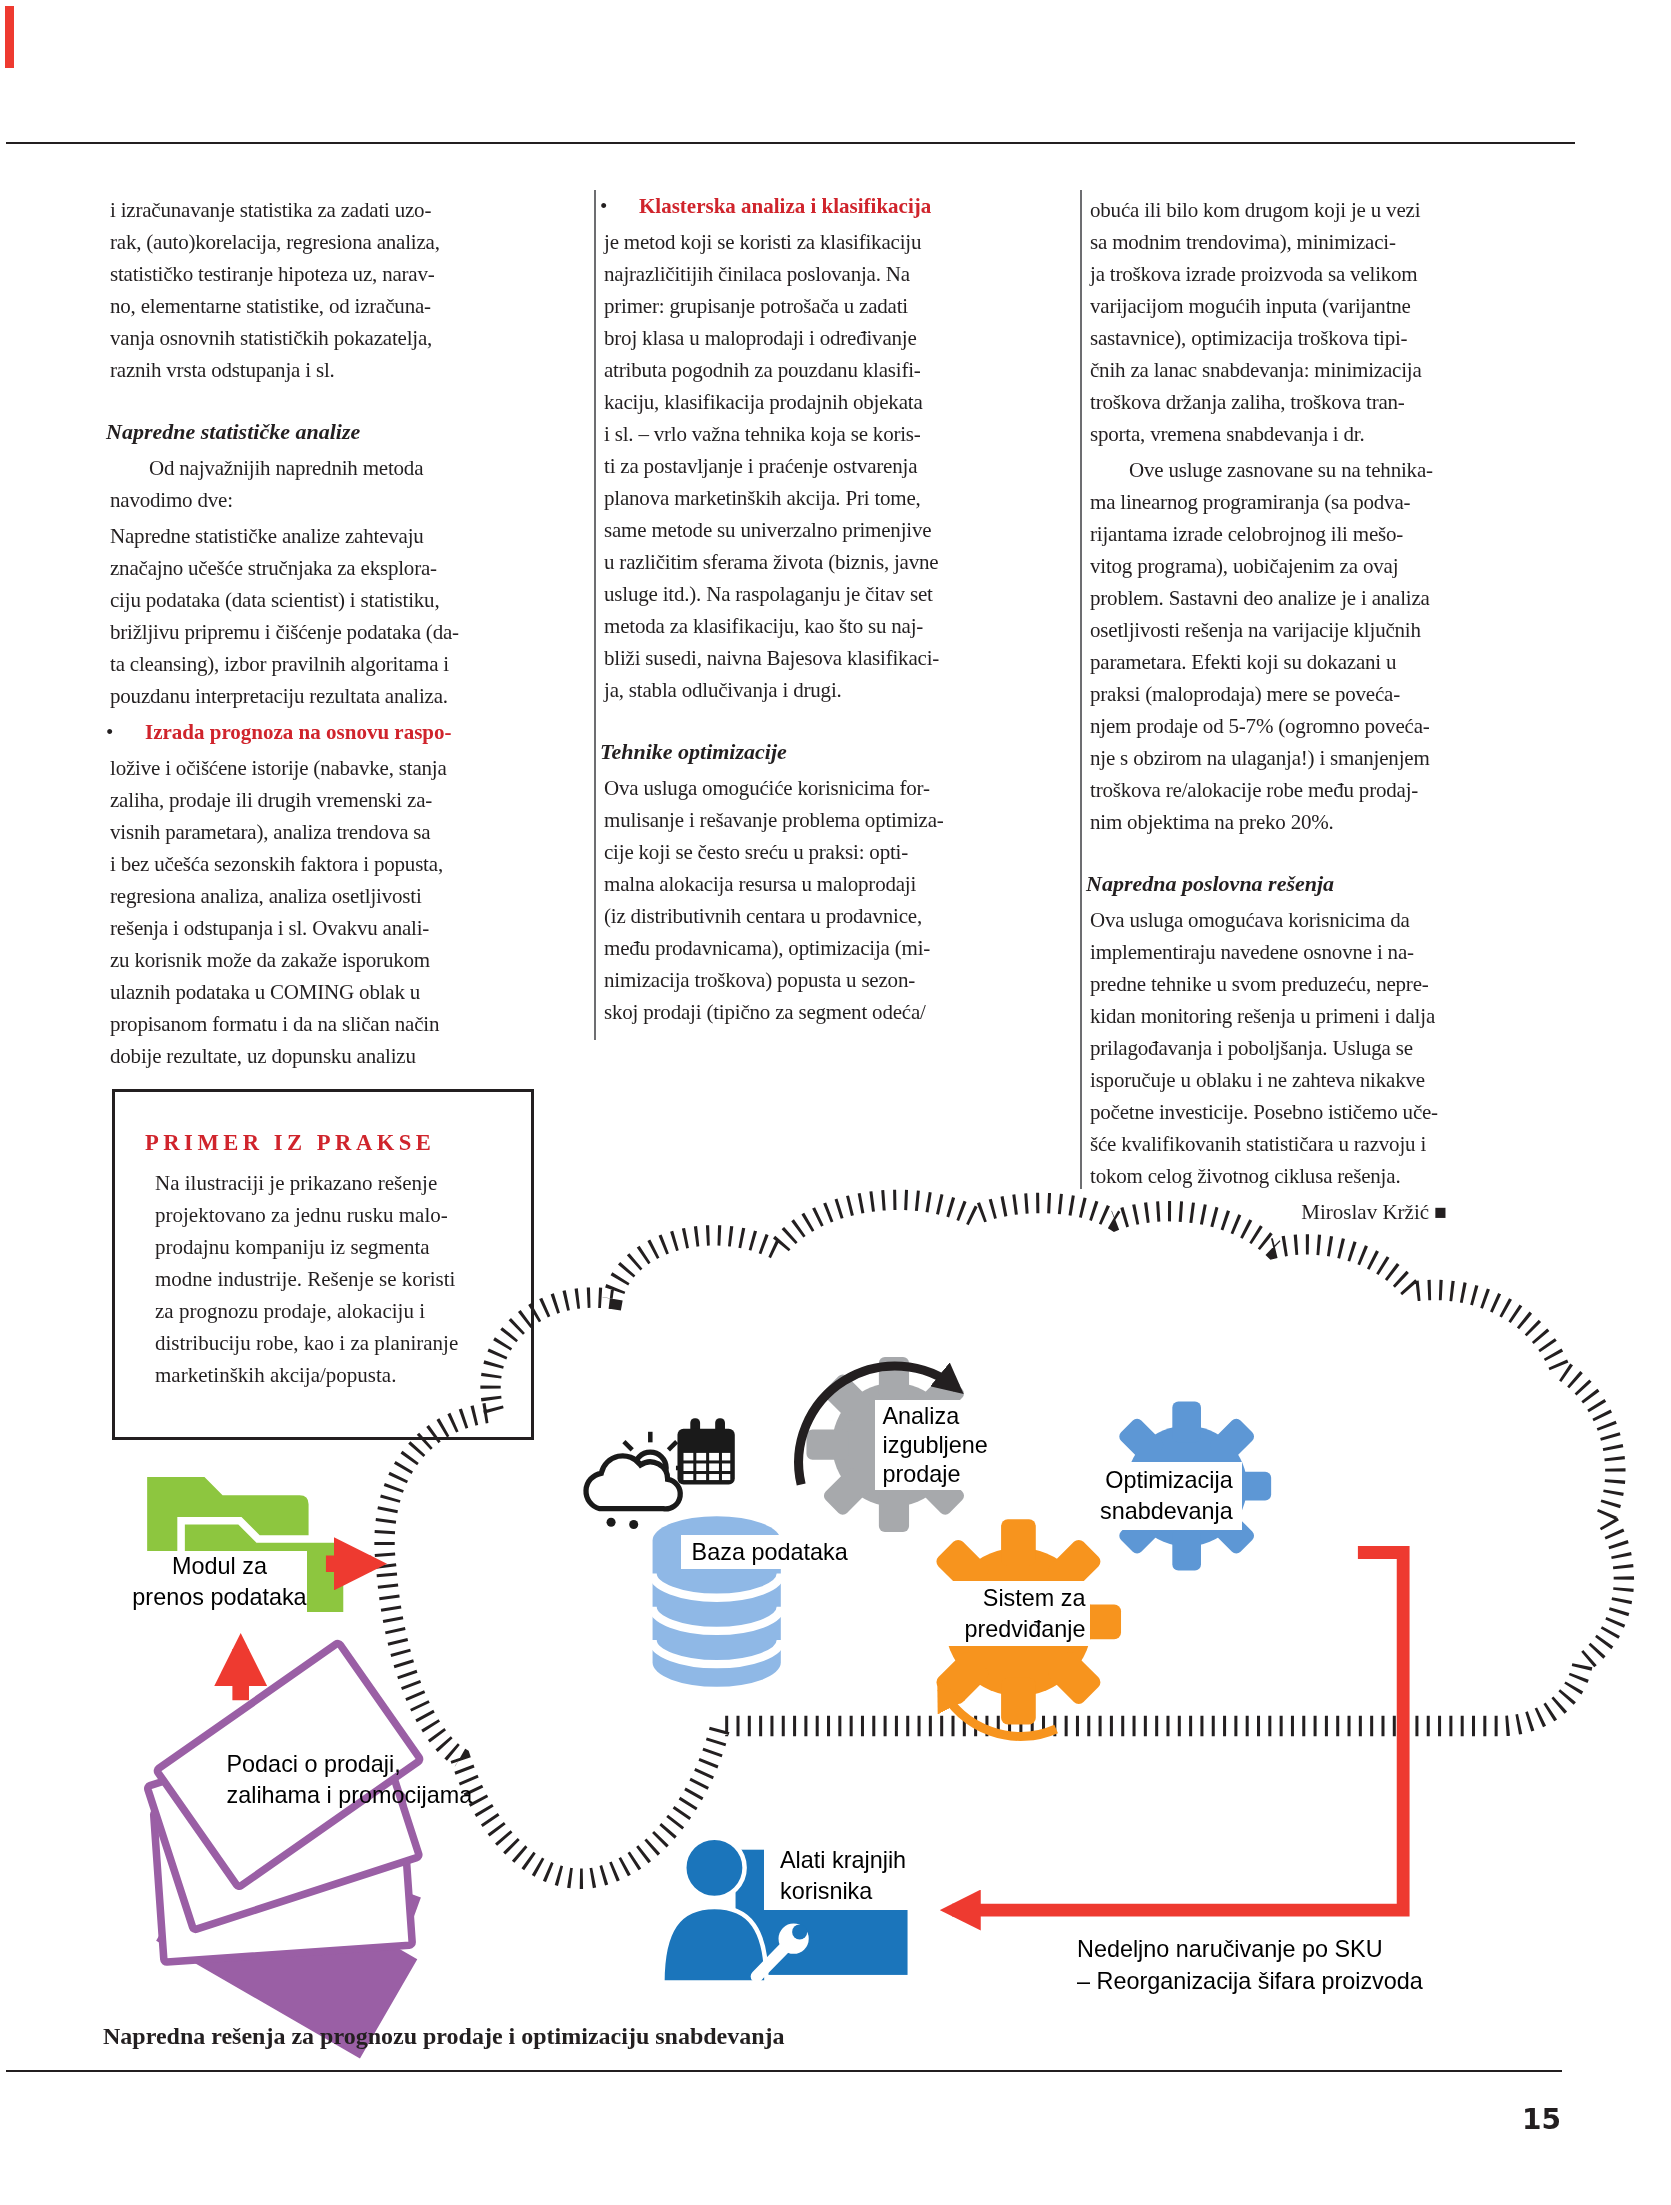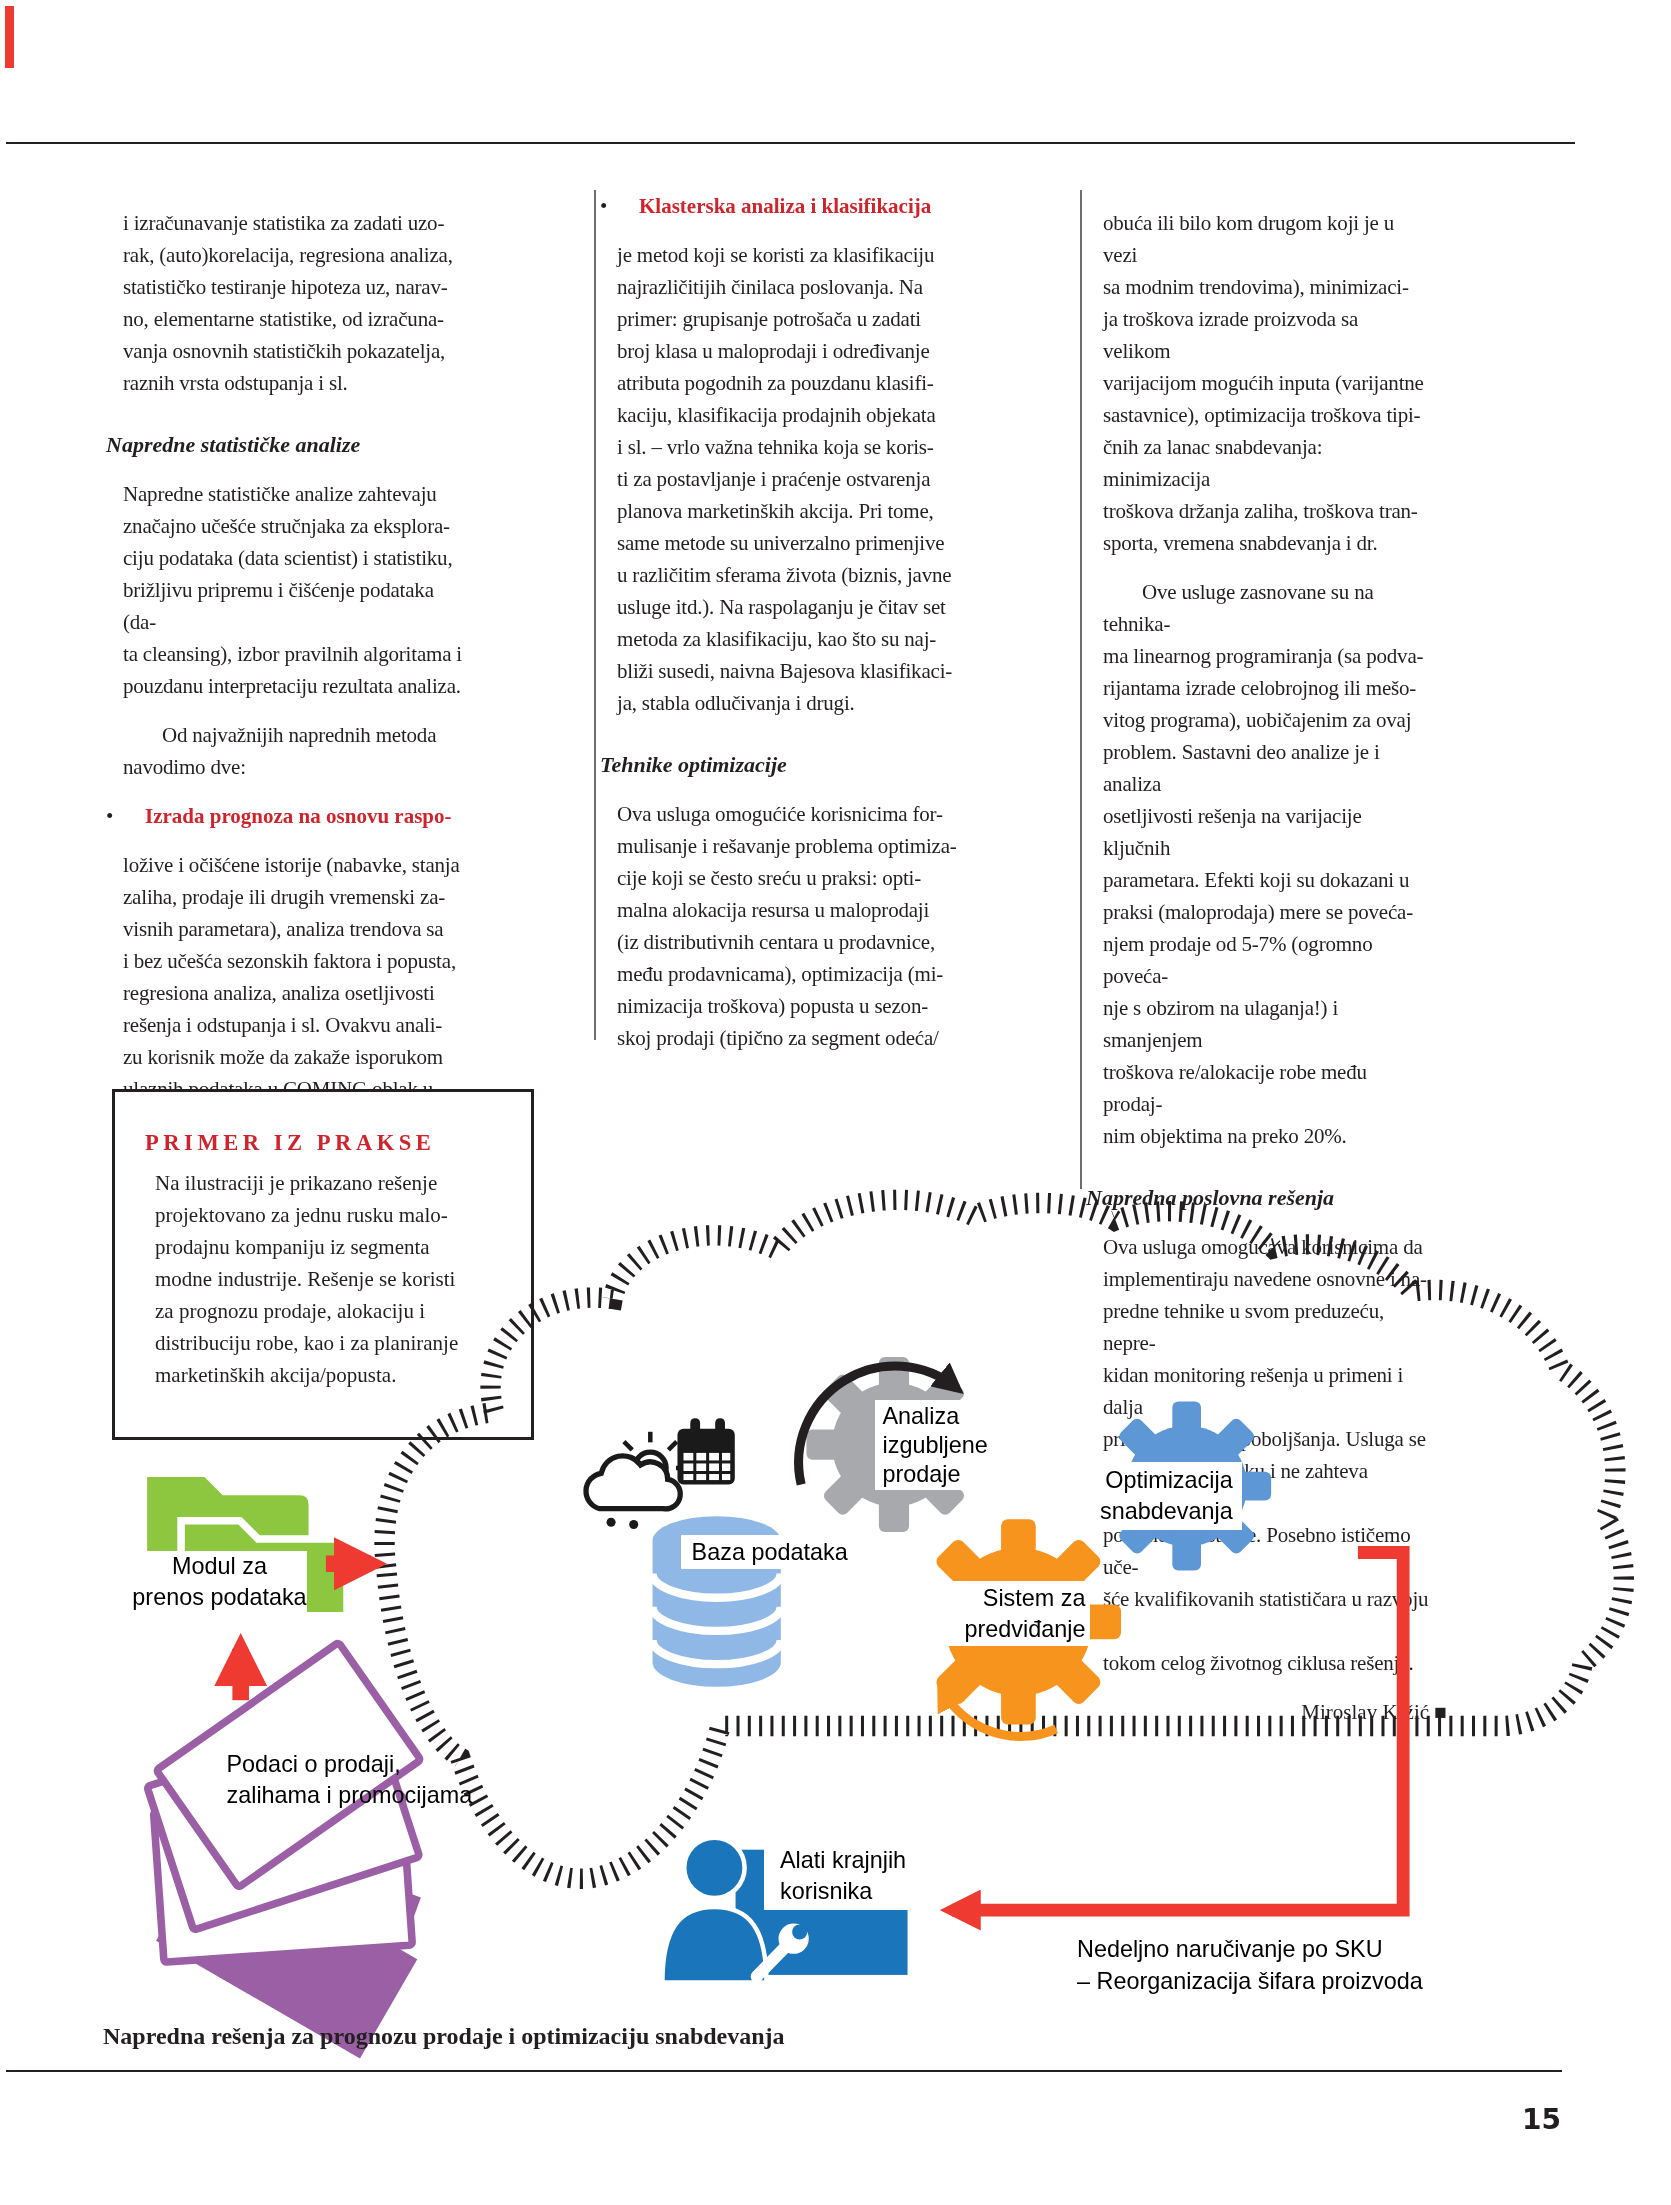--- a/index.html
+++ b/index.html
@@ -9,21 +9,21 @@
   .rule{position:absolute;height:2.3px;background:#231f20;}
   .rule.top{left:6px;top:142px;width:1569px;}
   .rule.bottom{left:6px;top:2070px;width:1556px;}
   .vdiv{position:absolute;width:1.5px;background:#6d6e71;top:190px;}
   .vdiv.d1{left:594px;height:850px;}
   .vdiv.d2{left:1080px;height:999px;}
   .col{position:absolute;top:190px;}
   .col.c1{left:106px;width:377px;}
   .col.c2{left:600px;width:381px;}
   .col.c3{left:1086px;width:361px;}
-  p.body{margin:17px;font-size:21px;line-height:32px;letter-spacing:-0.2px;white-space:pre-line;}
+  p.body{margin:4px;font-size:21px;line-height:32px;letter-spacing:-0.2px;white-space:pre-line;}
   p.body.indent{text-indent:39px;}
   h3.subhead{margin:30px 0 0 0;font-size:22px;line-height:32px;font-weight:bold;font-style:italic;}
   .bullet-line{display:block;margin:0;font-size:21px;line-height:32px;}
   .bullet-line .bullet{display:inline-block;width:39px;color:#231f20;}
   .bullet-line .lead{color:#d0242c;font-weight:bold;}
   .byline{margin:0;font-size:21px;line-height:32px;text-align:right;}
   .byline .name{}
   .pbox{position:absolute;left:112px;top:1089px;width:422px;height:351px;border:3.8px solid #231f20;
         box-sizing:border-box;background:#fff;padding:38px 22.6px 0 30px;}
   .pbox .ptitle{margin:0 0 10.6px 0;color:#d0242c;font-size:22.6px;font-weight:bold;letter-spacing:4.5px;
@@ -55,28 +55,28 @@
   <div class="rule top"></div>
 
   <div class="col c1">
     <p class="body">i izračunavanje statistika za zadati uzo-
 rak, (auto)korelacija, regresiona analiza,
 statističko testiranje hipoteza uz, narav-
 no, elementarne statistike, od izračuna-
 vanja osnovnih statističkih pokazatelja,
 raznih vrsta odstupanja i sl.</p>
     <h3 class="subhead">Napredne statističke analize</h3>
+    <p class="body indent">Od najvažnijih naprednih metoda
+navodimo dve:</p>
     <p class="body">Napredne statističke analize zahtevaju
 značajno učešće stručnjaka za eksplora-
 ciju podataka (data scientist) i statistiku,
 brižljivu pripremu i čišćenje podataka (da-
 ta cleansing), izbor pravilnih algoritama i
 pouzdanu interpretaciju rezultata analiza.</p>
-    <p class="body indent">Od najvažnijih naprednih metoda
-navodimo dve:</p>
     <p class="bullet-line"><span class="bullet">•</span><span class="lead">Izrada prognoza na osnovu raspo-</span></p>
     <p class="body">ložive i očišćene istorije (nabavke, stanja
 zaliha, prodaje ili drugih vremenski za-
 visnih parametara), analiza trendova sa
 i bez učešća sezonskih faktora i popusta,
 regresiona analiza, analiza osetljivosti
 rešenja i odstupanja i sl. Ovakvu anali-
 zu korisnik može da zakaže isporukom
 ulaznih podataka u COMING oblak u
 propisanom formatu i da na sličan način

